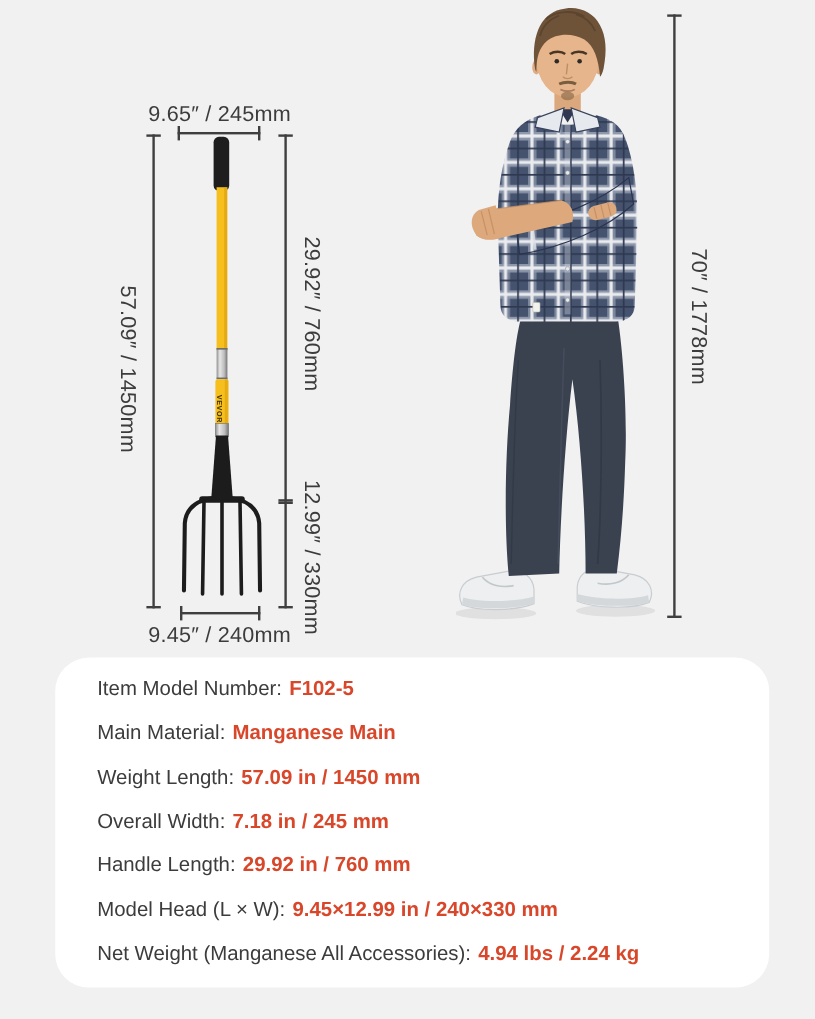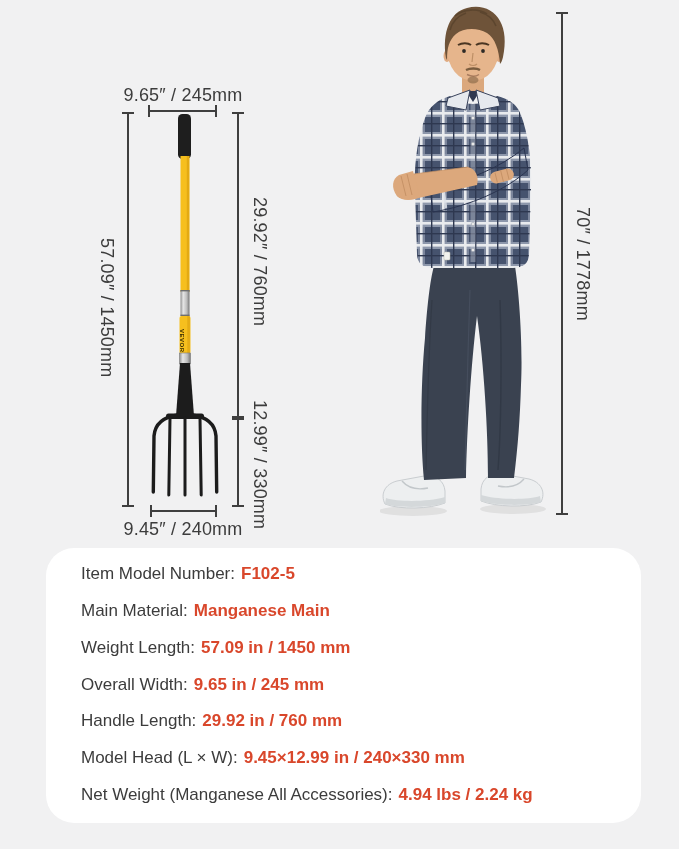--- a/index.html
+++ b/index.html
@@ -208,21 +208,21 @@
     <div class="spec-row">
       <span class="spec-label">Main Material:</span>
       <span class="spec-value">Manganese Main</span>
     </div>
     <div class="spec-row">
       <span class="spec-label">Weight Length:</span>
       <span class="spec-value">57.09 in / 1450 mm</span>
     </div>
     <div class="spec-row">
       <span class="spec-label">Overall Width:</span>
-      <span class="spec-value">9.65 in / 245 mm</span>
+      <span class="spec-value">7.18 in / 245 mm</span>
     </div>
     <div class="spec-row">
       <span class="spec-label">Handle Length:</span>
       <span class="spec-value">29.92 in / 760 mm</span>
     </div>
     <div class="spec-row">
       <span class="spec-label">Model Head (L × W):</span>
       <span class="spec-value">9.45×12.99 in / 240×330 mm</span>
     </div>
     <div class="spec-row">

